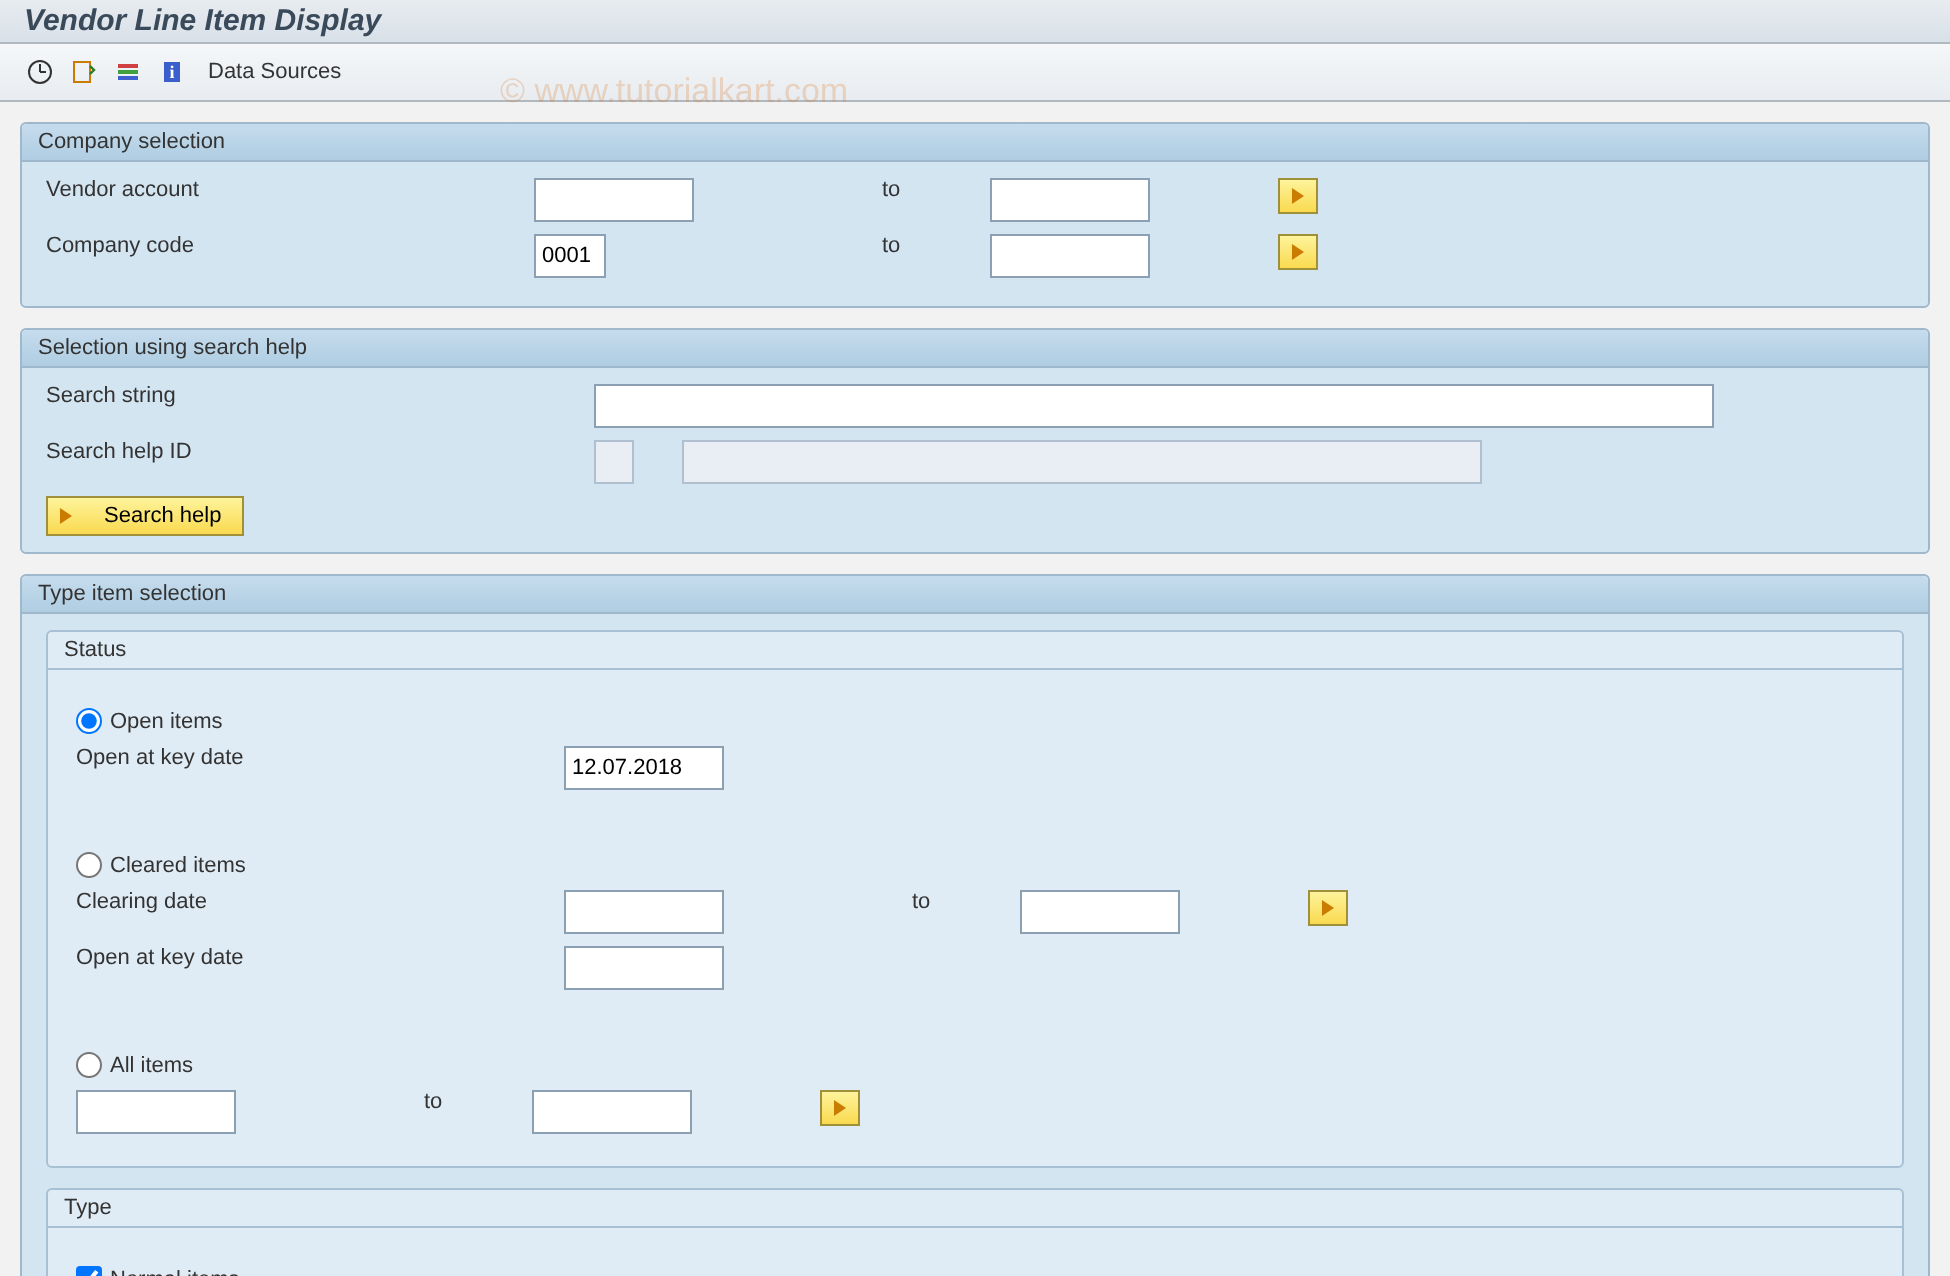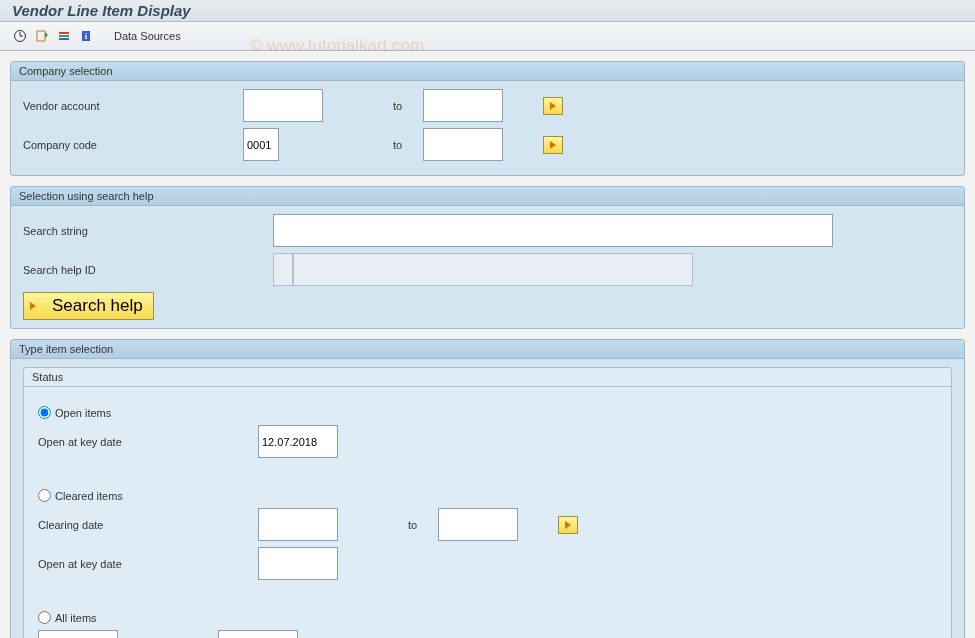--- a/index.html
+++ b/index.html
@@ -34,21 +34,21 @@
     .toolbar-icon {
       width: 20px;
       height: 20px;
       display: inline-flex;
       align-items: center;
       justify-content: center;
       cursor: pointer;
       border: 1px solid transparent;
     }
     .toolbar-label {
-      margin-left: 16px;
+      margin-left: 6px;
       color: #333;
     }
     .main-content {
       padding: 10px;
     }
     .groupbox {
       background: #d4e5f2;
       border: 1px solid #9fb8cc;
       border-radius: 3px;
       margin-bottom: 10px;
@@ -59,30 +59,31 @@
       padding: 3px 8px;
       border-bottom: 1px solid #9fb8cc;
       border-radius: 3px 3px 0 0;
       color: #333;
     }
     .groupbox-body {
       padding: 8px 12px;
     }
     .form-row {
       display: flex;
-      align-items: center;
+      align-items: flex-start;
       margin-bottom: 6px;
       min-height: 22px;
+      gap: 24px;
     }
     .form-label {
       width: 220px;
       color: #333;
     }
     .text-input {
-      height: 33px;
+      height: 22px;
       border: 1px solid #8ca0b3;
       background: #fff;
       padding: 1px 3px;
       font-size: 11px;
       font-family: Arial, sans-serif;
     }
     .input-sm { width: 80px; }
     .input-md { width: 36px; }
     .input-lg { width: 400px; }
     .input-xl { width: 560px; }
@@ -113,21 +114,21 @@
       border-left: 6px solid #c97c00;
     }
     .search-help-btn {
       background: linear-gradient(to bottom, #fef49c, #f9d94f);
       border: 1px solid #a0903a;
       padding: 3px 10px 3px 6px;
       cursor: pointer;
       display: inline-flex;
       align-items: center;
       gap: 16px;
-      font-size: 17px;
+      font-size: 11px;
       font-family: Arial, sans-serif;
     }
     .nested-groupbox {
       background: #e0ecf5;
       border: 1px solid #a8c0d3;
       border-radius: 3px;
       margin-bottom: 10px;
     }
     .nested-groupbox-header {
       padding: 3px 8px;

